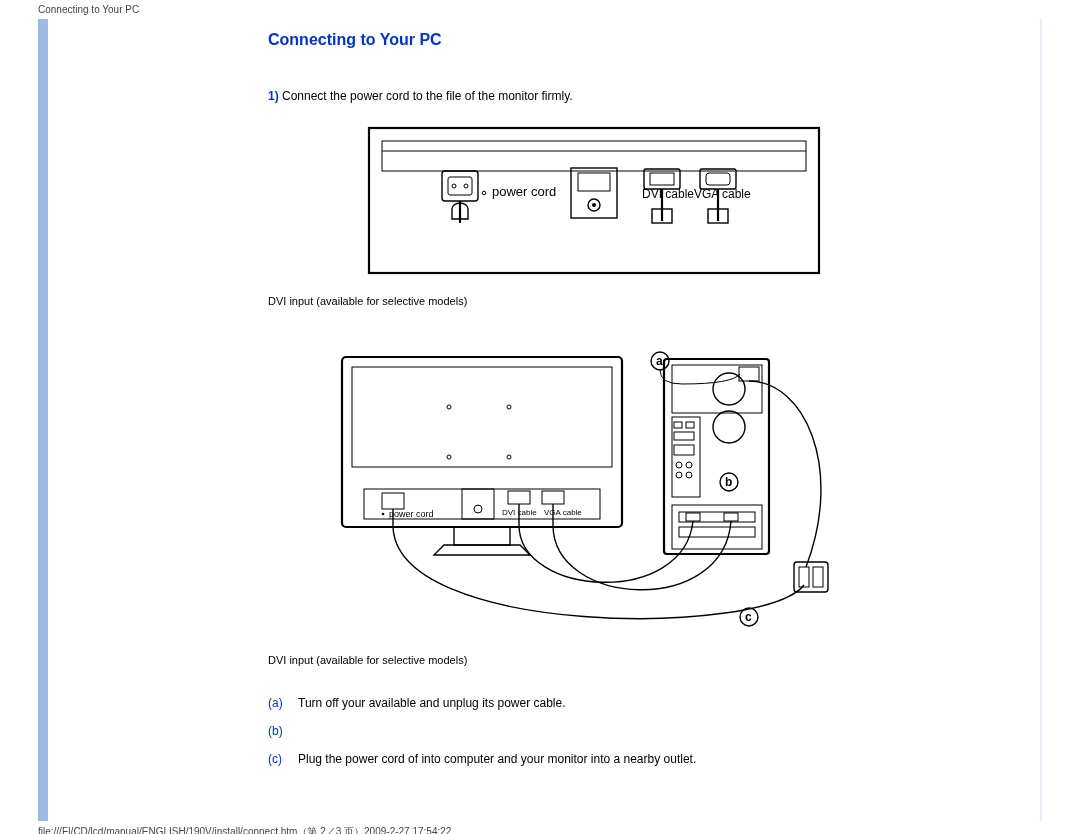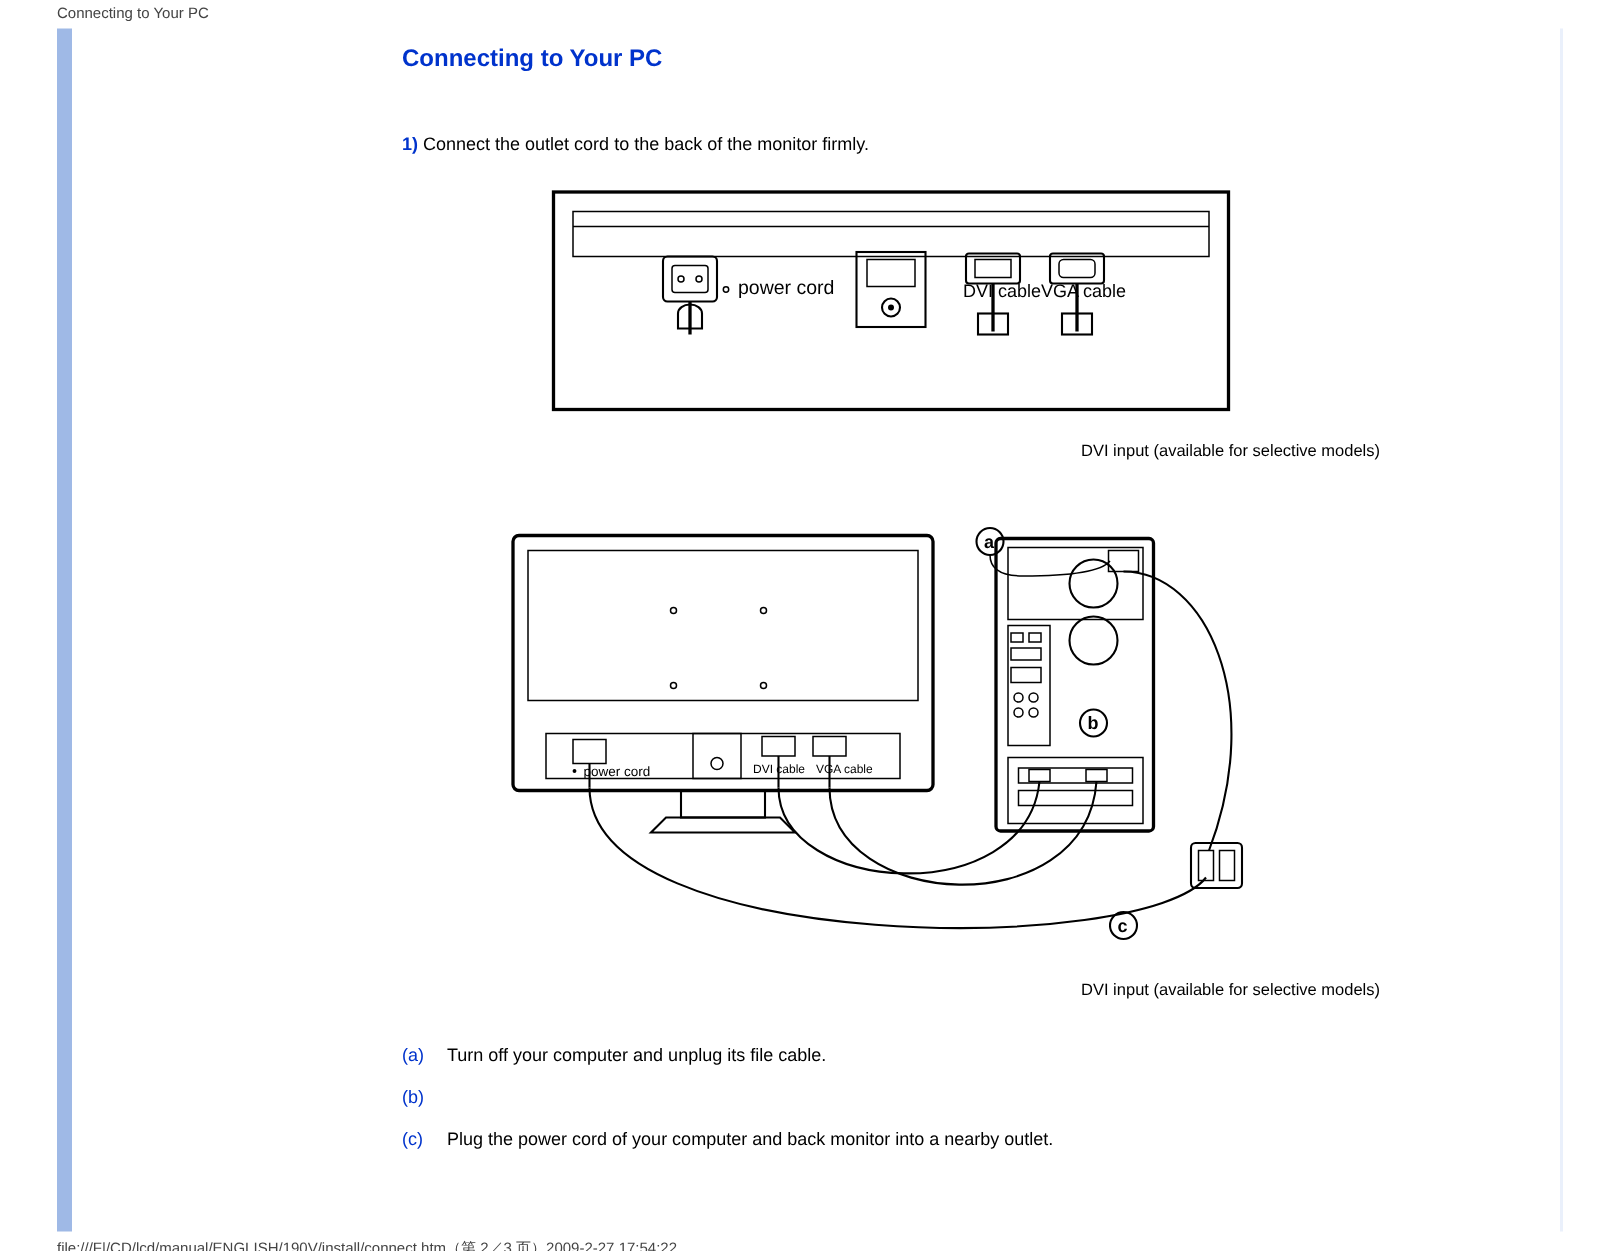--- a/index.html
+++ b/index.html
@@ -46,21 +46,21 @@
   }
   .step-num {
     color: #0033cc;
     font-weight: bold;
   }
   .fig-wrap {
     text-align: center;
     margin: 18px 0 8px 0;
   }
   .caption {
-    text-align: right;
+    text-align: left;
     font-size: 11px;
     margin: 14px 0 30px 0;
   }
   .subitems {
     margin-top: 18px;
   }
   .subitem {
     display: flex;
     margin-bottom: 14px;
   }
@@ -87,21 +87,21 @@
 <div class="header-path">Connecting to Your PC</div>
 
 <div class="page">
   <div class="left-accent"></div>
 
   <div class="content">
 
     <h2 class="section-title">Connecting to Your PC</h2>
 
     <div class="step">
-      <span class="step-num">1)</span><span> Connect the outlet cord to the back of the monitor firmly.</span>
+      <span class="step-num">1)</span><span> Connect the power cord to the file of the monitor firmly.</span>
     </div>
 
     <div class="fig-wrap">
       <svg width="460" height="155" viewBox="0 0 460 155">
 
         <rect x="5" y="5" width="450" height="145" class="ln thick"></rect>
 
         <rect x="18" y="18" width="424" height="30" class="ln thin"></rect>
         <line x1="18" y1="28" x2="442" y2="28" class="ln thin"></line>
 
@@ -214,27 +214,27 @@
         <circle cx="415" cy="280" r="9" class="ln med"></circle>
         <text x="411" y="284" font-size="12" font-weight="bold">c</text>
       </svg>
     </div>
     <div class="caption">DVI input (available for selective models)</div>
 
 
     <div class="subitems">
       <div class="subitem">
         <div class="sub-label">(a)</div>
-        <div>Turn off your computer and unplug its file cable.</div>
+        <div>Turn off your available and unplug its power cable.</div>
       </div>
       <div class="subitem">
         <div class="sub-label">(b)</div>
       </div>
       <div class="subitem">
         <div class="sub-label">(c)</div>
-        <div>Plug the power cord of your computer and back monitor into a nearby outlet.</div>
+        <div>Plug the power cord of into computer and your monitor into a nearby outlet.</div>
       </div>
     </div>
 
   </div>
 </div>
 
 <div class="footer-path">file:///F|/CD/lcd/manual/ENGLISH/190V/install/connect.htm（第 2／3 页）2009-2-27 17:54:22</div>
 
 </body></html>

